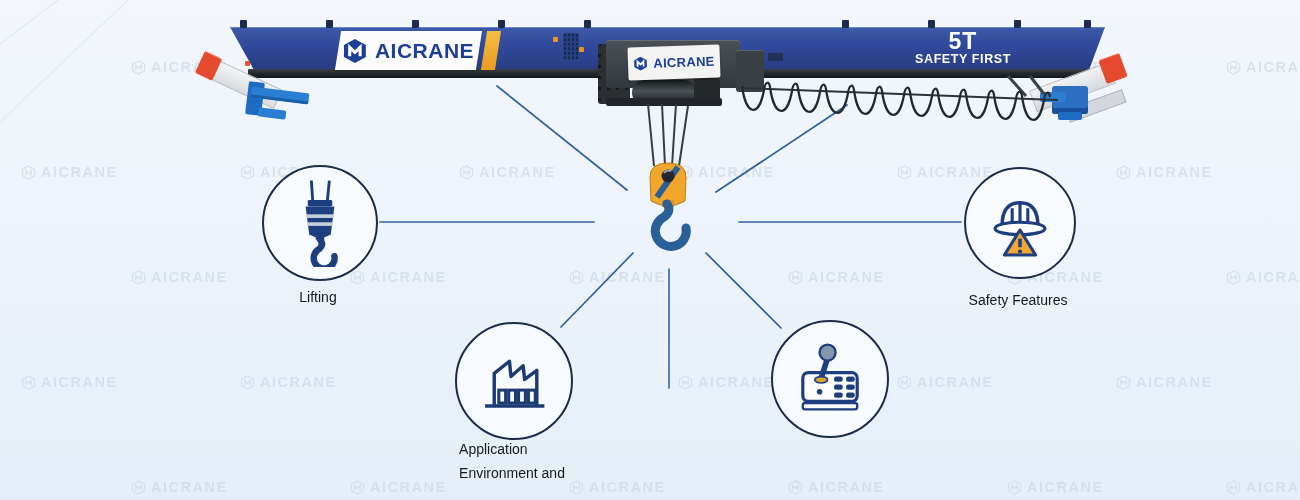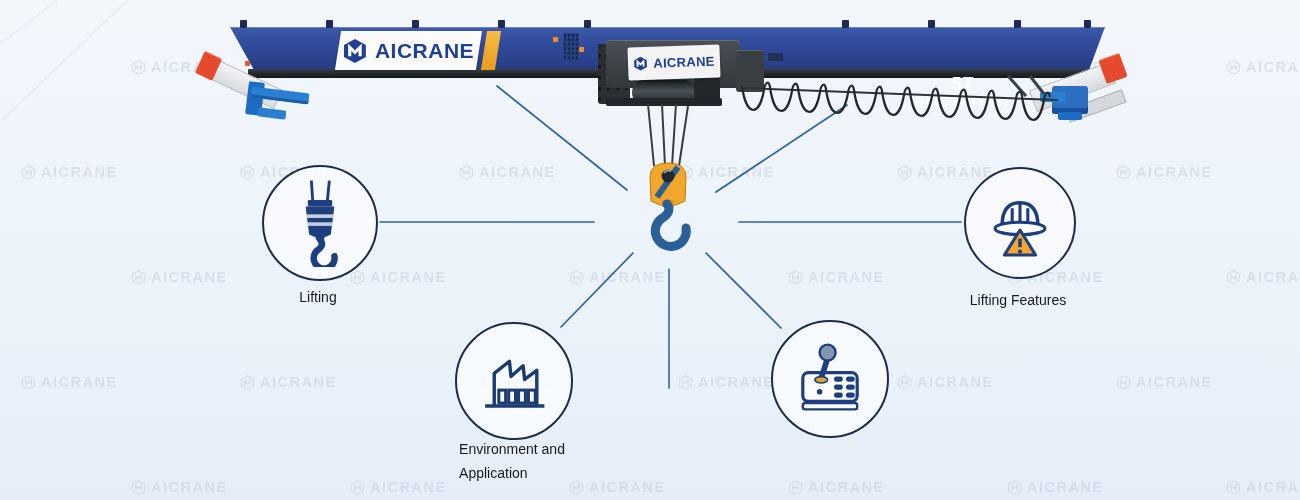--- a/index.html
+++ b/index.html
@@ -30,21 +30,21 @@
     transform:skewX(-9deg);display:flex;align-items:center;justify-content:center;gap:7px;
     box-shadow:0 1px 2px rgba(0,0,0,.25);}
   .logo-panel span{font-size:21px;font-weight:800;color:#1d3f95;letter-spacing:.5px;transform:skewX(9deg);display:inline-block;}
   .logo-panel svg{transform:skewX(9deg);}
   .accent-stripe{left:484px;top:31px;width:14px;height:39px;transform:skewX(-9deg);
     background:linear-gradient(180deg,#f6bc43,#e99c20);}
   .vent{left:563px;top:33px;width:16px;height:27px;background:#27407f;border-radius:2px;
     background-image:radial-gradient(#18294f 1px,transparent 1.3px);background-size:4px 4.5px;}
   .dot{width:5px;height:5px;border-radius:1px;background:#f09225;}
   .cap-block{left:895px;top:30px;width:136px;text-align:center;color:#fff;}
-  .cap-block .t5{font-size:18px;font-weight:bold;letter-spacing:1px;line-height:22px;margin-top:43px;}
+  .cap-block .t5{font-size:23px;font-weight:bold;letter-spacing:1px;line-height:22px;}
   .cap-block .sf{font-size:12.5px;font-weight:bold;letter-spacing:.6px;line-height:14px;}
 
   
   .ec-white-l{left:212px;top:57px;width:76px;height:19px;background:linear-gradient(180deg,#f2f3f5,#d9dbdf);
     border:1px solid #b6bac1;transform:rotate(25deg);transform-origin:0 0;}
   .bumper-l{left:205px;top:51px;width:19px;height:24px;background:#e64a2e;border-radius:2px;
     transform:rotate(25deg);transform-origin:0 0;box-shadow:inset 0 1px 0 #ff7b55;}
   .arm-blue-l{left:251px;top:90px;width:58px;height:11px;background:#2a7fd2;border-radius:2px;
     transform:rotate(7deg);box-shadow:inset 0 -3px 0 #1a5ea6;}
   .clamp-blue-l{left:247px;top:82px;width:16px;height:33px;background:#1e6cc2;border-radius:2px;transform:rotate(7deg);}
@@ -423,22 +423,22 @@
       <svg width="76" height="76" viewBox="0 0 100 100">
         <path d="M24 83 V40 L44 24 L46 44 L62 30 L64 48 L80 36 V83" fill="none" stroke="#1c3b73" stroke-width="4.5" stroke-linejoin="round"></path>
         <line x1="12" y1="83" x2="90" y2="83" stroke="#1c3b73" stroke-width="4.5"></line>
         <rect x="30" y="62" width="9" height="17" fill="none" stroke="#1c3b73" stroke-width="4"></rect>
         <rect x="43" y="62" width="9" height="17" fill="none" stroke="#1c3b73" stroke-width="4"></rect>
         <rect x="56" y="62" width="9" height="17" fill="none" stroke="#1c3b73" stroke-width="4"></rect>
         <rect x="69" y="62" width="9" height="17" fill="none" stroke="#1c3b73" stroke-width="4"></rect>
       </svg>
     </div>
     <div class="abs node-label" style="left:512px;top:437px">
+      <div>Application</div>
       <div>Environment and</div>
-      <div>Application</div>
     </div>
 
     <div class="abs node-circle" style="left:771px;top:320px;width:114px;height:114px">
       <svg width="80" height="80" viewBox="0 0 100 100">
         <rect x="16" y="42" width="68" height="36" rx="7" fill="#fdfdfe" stroke="#1d3e7f" stroke-width="4"></rect>
         <rect x="16" y="80" width="68" height="8" rx="3" fill="#fdfdfe" stroke="#1d3e7f" stroke-width="3"></rect>
         <line x1="47" y1="24" x2="39" y2="49" stroke="#1d3e7f" stroke-width="7"></line>
         <ellipse cx="39" cy="51" rx="8" ry="4" fill="#d9a62e" stroke="#1d3e7f" stroke-width="2"></ellipse>
         <circle cx="47" cy="17" r="10" fill="#8296ad" stroke="#1d3e7f" stroke-width="3"></circle>
         <circle cx="37" cy="66" r="3.5" fill="#1d3e7f"></circle>
@@ -457,18 +457,18 @@
         <path d="M40 31 V52 M60 31 V52 M50 25 V52" stroke="#1d3e7f" stroke-width="4" fill="none"></path>
         <ellipse cx="50" cy="57" rx="32" ry="8" fill="#fff" stroke="#1d3e7f" stroke-width="4"></ellipse>
         <g>
           <path d="M50 59 L70 91 H30 Z" fill="#f2a633" stroke="#1d3e7f" stroke-width="4" stroke-linejoin="round"></path>
           <line x1="50" y1="70" x2="50" y2="81" stroke="#1d3e7f" stroke-width="4.5"></line>
           <circle cx="50" cy="86.5" r="2.6" fill="#1d3e7f"></circle>
         </g>
       </svg>
     </div>
     <div class="abs node-label" style="left:1018px;top:288px">
-      <div>Lifting Features</div>
+      <div>Safety Features</div>
       <div></div>
     </div>
   </div>
 
 </div>
 
 </body></html>

